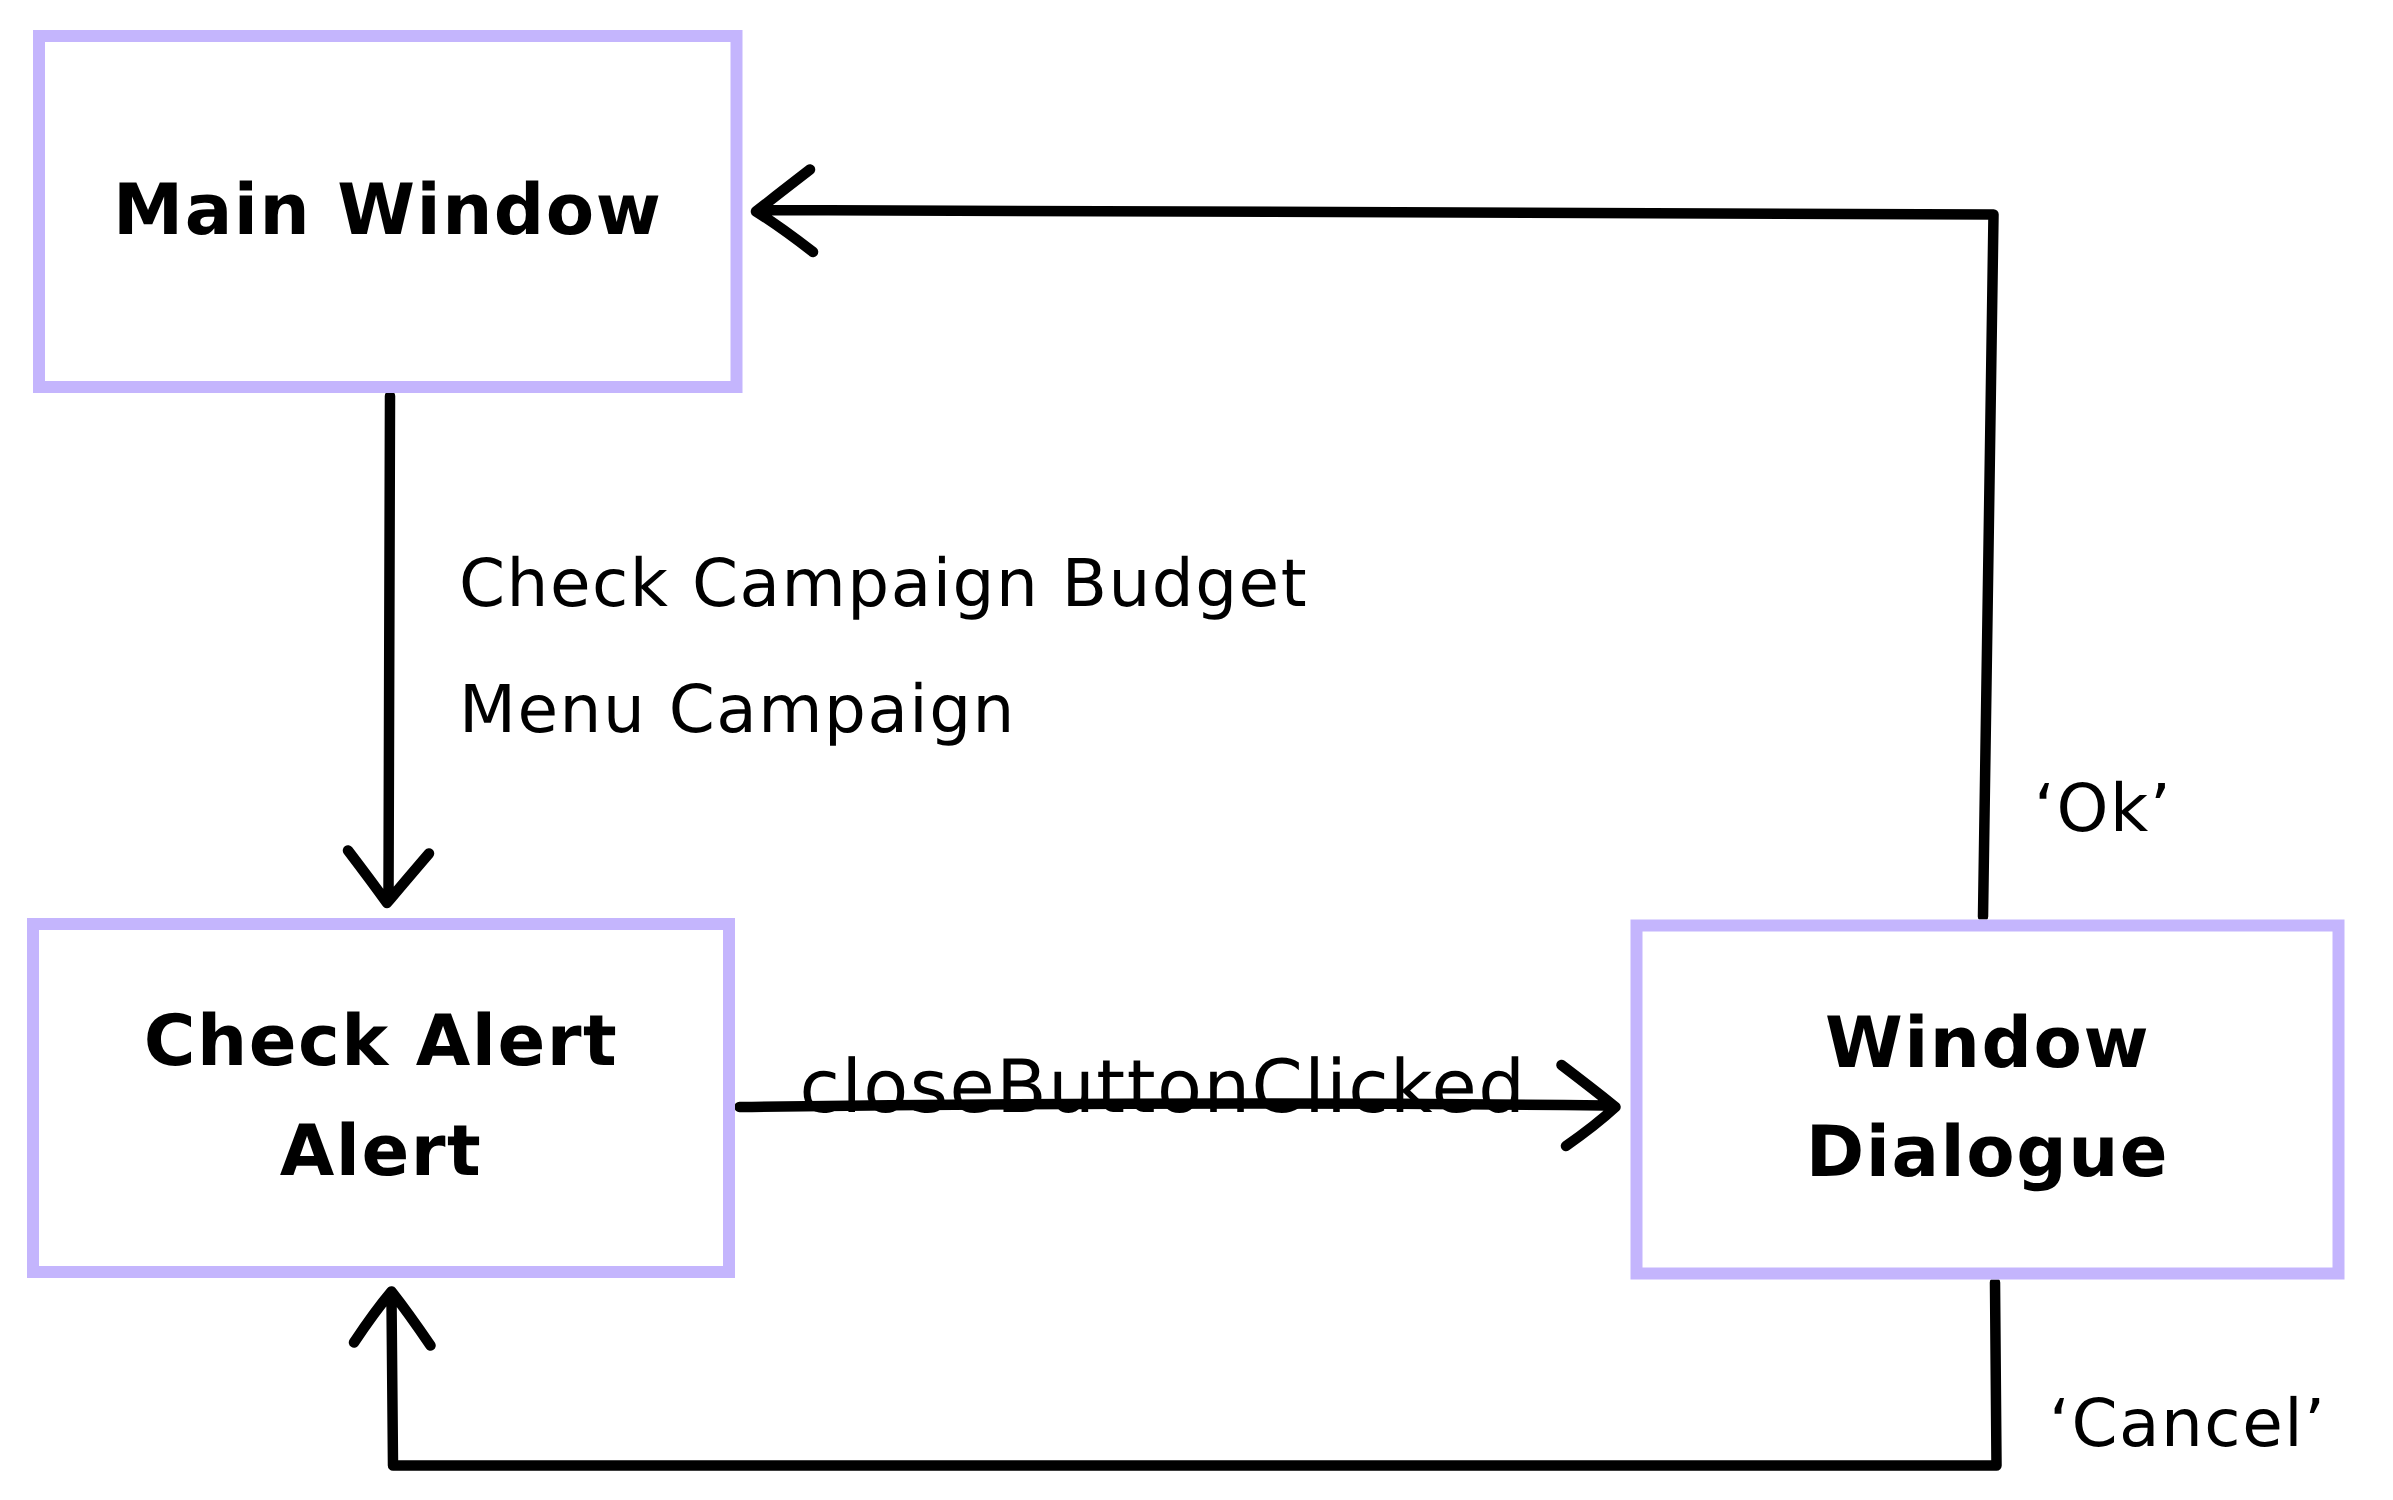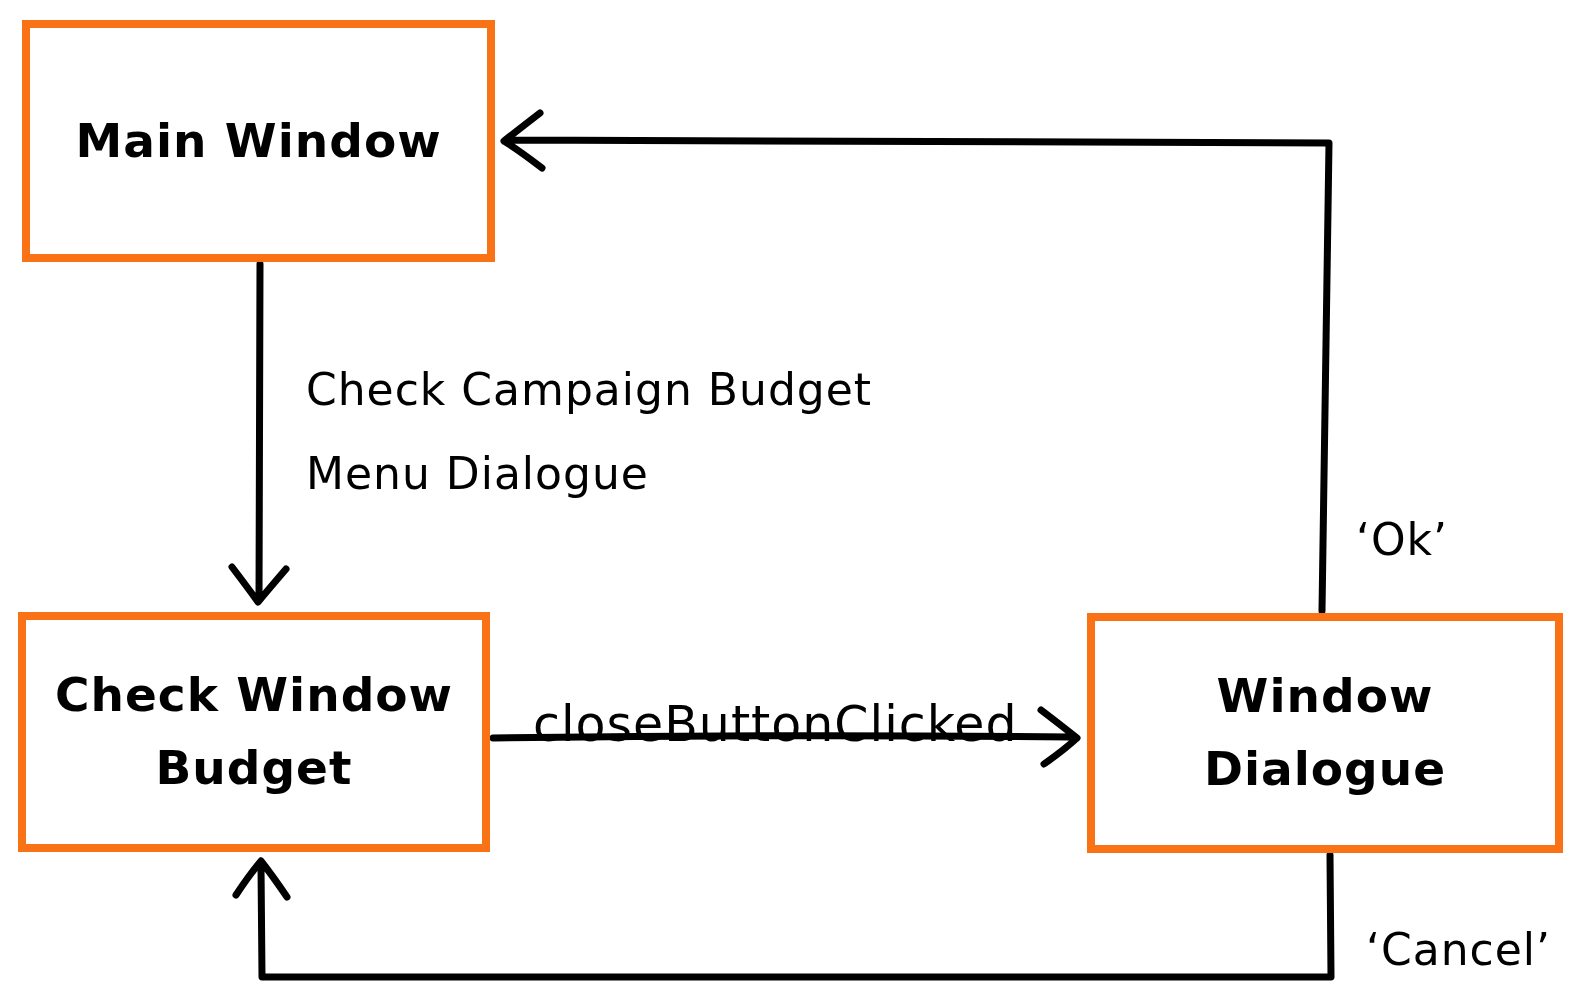--- a/index.html
+++ b/index.html
@@ -19,21 +19,21 @@
   .edge-layer {
     position: absolute;
     left: 0;
     top: 0;
     width: 1595px;
     height: 1000px;
   }
   .node {
     position: absolute;
     box-sizing: border-box;
-    border: 8px solid #f97316;
+    border: 8px solid #c4b5fd;
     background: #ffffff;
     display: flex;
     flex-direction: column;
     align-items: center;
     justify-content: center;
     text-align: center;
     font-size: 47px;
     font-weight: bold;
     letter-spacing: 1px;
     line-height: 1.55;
@@ -65,31 +65,31 @@
       <path d="M1322 611 L1329 143 L510 140 M540 113 Q518 130 504 141 M542 168 Q520 151 504 141"></path>
       <path d="M1330 855 L1331 977 L262 977 L261 866 M236 895 Q250 874 261 861 M287 897 Q272 875 261 861"></path>
     </g>
   </svg>
 
   <div class="node node-main">
     <span>Main Window</span>
   </div>
 
   <div class="node node-check">
-    <span>Check Window</span>
-    <span>Budget</span>
+    <span>Check Alert</span>
+    <span>Alert</span>
   </div>
 
   <div class="node node-alert">
     <span>Window Dialogue</span>
   </div>
 
   <div class="edge-label label-menu">
     <span>Check Campaign Budget</span>
-    <span>Menu Dialogue</span>
+    <span>Menu Campaign</span>
   </div>
 
   <div class="edge-label label-close">
     <span>closeButtonClicked</span>
   </div>
 
   <div class="edge-label label-ok">
     <span>‘Ok’</span>
   </div>
 

